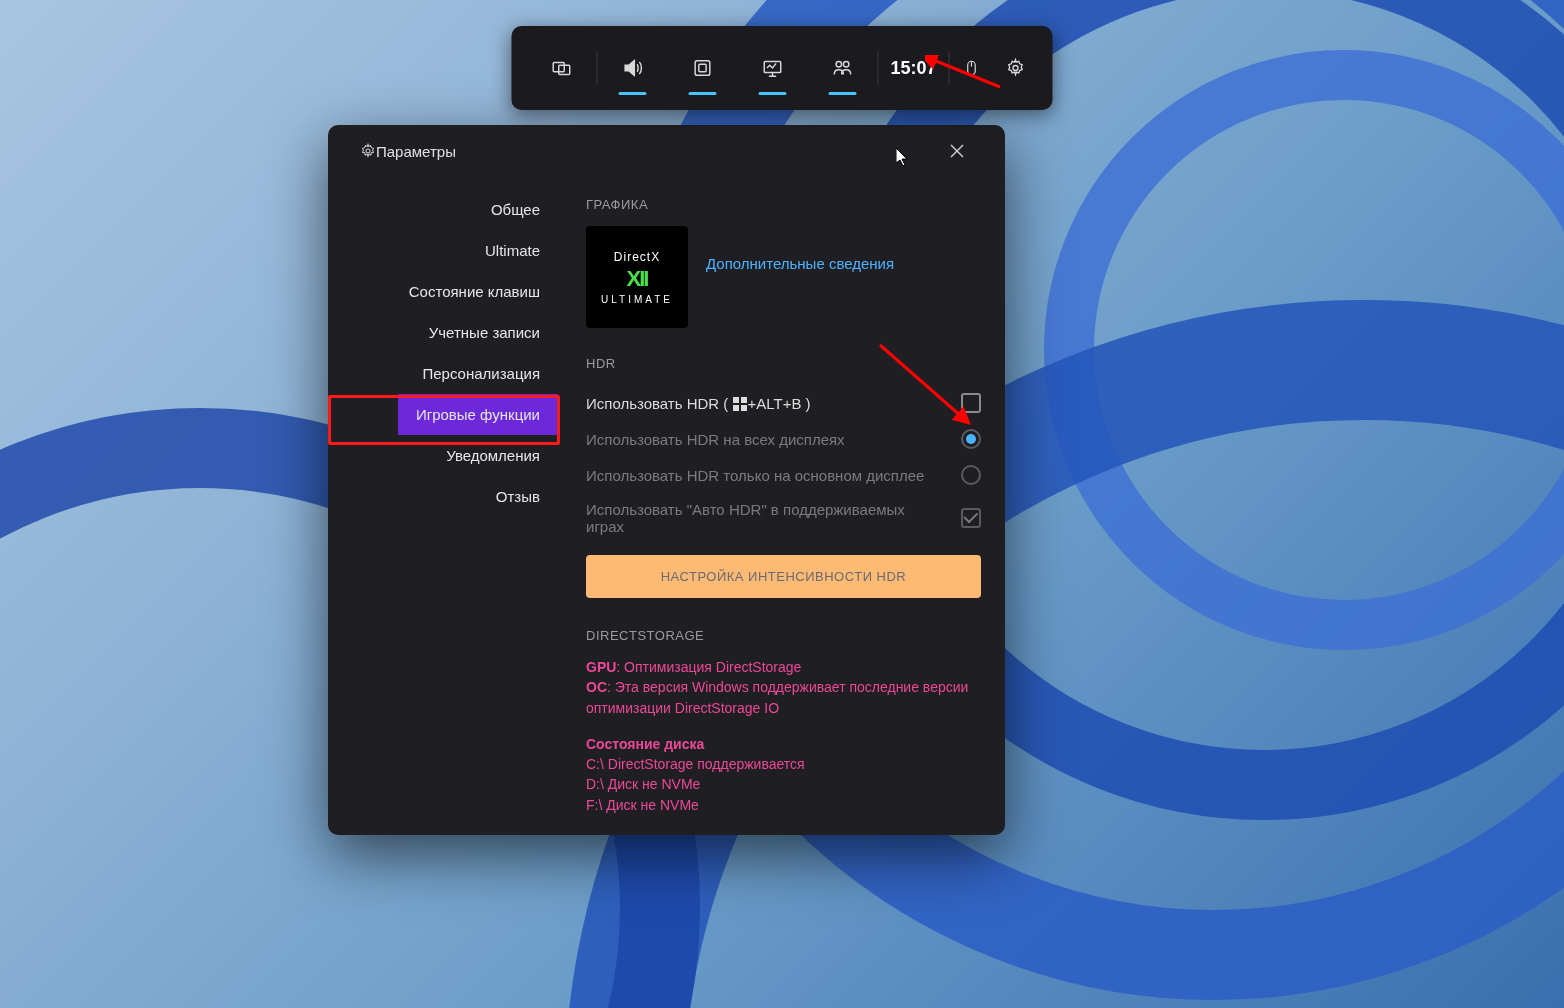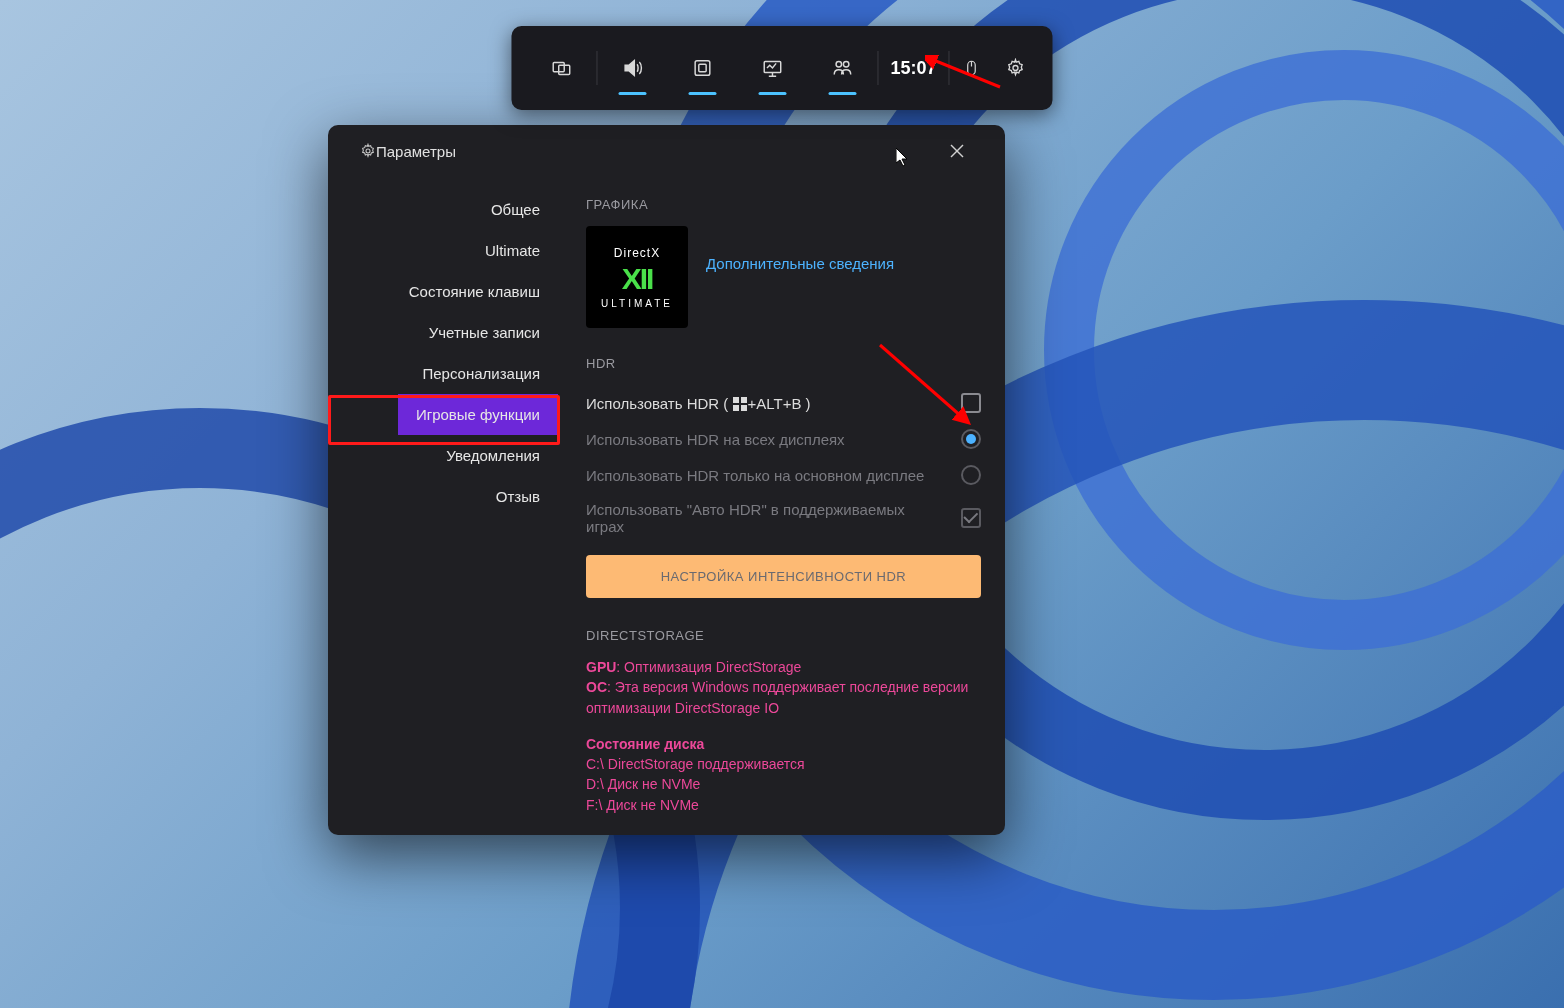--- a/index.html
+++ b/index.html
@@ -153,21 +153,21 @@
     .dx-row { display: flex; gap: 18px; align-items: flex-start; margin-bottom: 28px; }
     .dx-badge {
       width: 102px; height: 102px;
       background: #000;
       border-radius: 4px;
       display: flex; flex-direction: column; align-items: center; justify-content: center;
       color: #fff;
       gap: 2px;
     }
     .dx-badge .dx-top { font-size: 12px; letter-spacing: 1px; }
-    .dx-badge .dx-xii { font-size: 30px; font-weight: 900; color: #4ae04a; letter-spacing: -2px; font-family: Impact, sans-serif; }
+    .dx-badge .dx-xii { font-size: 22px; font-weight: 900; color: #4ae04a; letter-spacing: -2px; font-family: Impact, sans-serif; }
     .dx-badge .dx-bot { font-size: 10px; letter-spacing: 3px; }
     .dx-text { flex: 1; color: #e8e8e8; font-size: 15px; line-height: 1.4; }
     .link { color: #4db3ff; cursor: pointer; margin-top: 6px; display: inline-block; }
 
     .hdr-section { margin-top: 8px; }
     .opt-row {
       display: flex;
       align-items: center;
       padding: 8px 0;
       gap: 14px;

